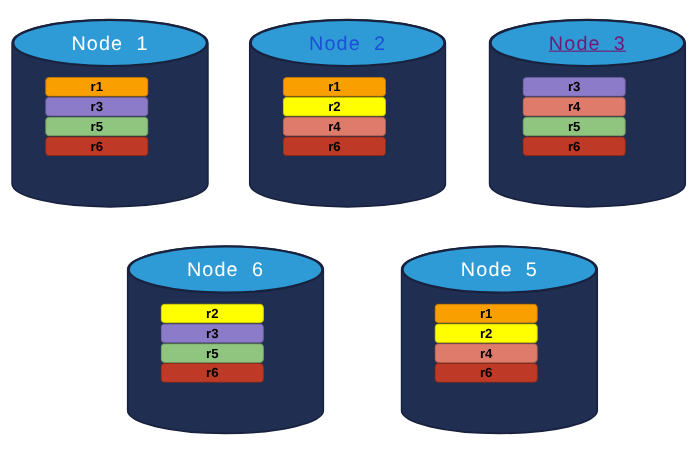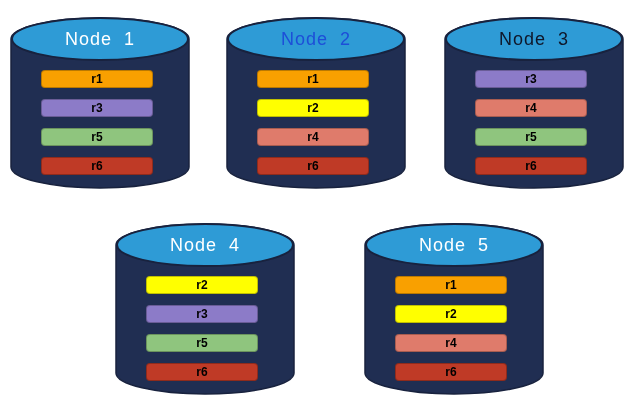--- a/index.html
+++ b/index.html
@@ -38,23 +38,23 @@
     line-height: 19px;
     letter-spacing: 1px;
     white-space: pre;
   }
   .bars {
     position: absolute;
     left: 31px; top: 55px;
     width: 118px;
   }
   .bar {
-    width: 112px;
+    width: 94px;
     height: 18px;
-    margin-bottom: 11px;
+    margin-bottom: 0;
     border: 1px solid rgba(0,0,0,0.25);
     border-radius: 4px;
     font-size: 12px;
     font-weight: bold;
     line-height: 16px;
     text-align: center;
   }
 </style>
 </head>
 <body>
@@ -87,35 +87,35 @@
       <div class="bar" style="background-color: rgb(223, 123, 107); color: rgb(0, 0, 0);">r4</div>
       <div class="bar" style="background-color: rgb(191, 58, 38); color: rgb(0, 0, 0);">r6</div>
     </div>
   </div>
 
   <div class="node node-3">
     <svg class="cyl" viewBox="0 0 180 175">
       <path stroke-width="1.5" d="M 1,24 L 1,152 A 89,21 0 0 0 179,152 L 179,24 A 89,21 0 0 0 1,24 Z" style="fill: rgb(32, 46, 82); stroke: rgb(24, 34, 62);"></path>
       <ellipse stroke-width="2" cx="90" cy="24" rx="88" ry="21" style="fill: rgb(46, 155, 214); stroke: rgb(24, 34, 62);"></ellipse>
     </svg>
-    <div class="node-title" style="color: #0f172a;">Node  3</div>
+    <div class="node-title" style="color: #701a75; text-decoration: underline;">Node  3</div>
     <div class="bars">
       <div class="bar" style="background-color: rgb(140, 123, 200); color: rgb(0, 0, 0);">r3</div>
       <div class="bar" style="background-color: rgb(223, 123, 107); color: rgb(0, 0, 0);">r4</div>
       <div class="bar" style="background-color: rgb(143, 197, 126); color: rgb(0, 0, 0);">r5</div>
       <div class="bar" style="background-color: rgb(191, 58, 38); color: rgb(0, 0, 0);">r6</div>
     </div>
   </div>
 
   <div class="node node-4">
     <svg class="cyl" viewBox="0 0 180 175">
       <path stroke-width="1.5" d="M 1,24 L 1,152 A 89,21 0 0 0 179,152 L 179,24 A 89,21 0 0 0 1,24 Z" style="fill: rgb(32, 46, 82); stroke: rgb(24, 34, 62);"></path>
       <ellipse stroke-width="2" cx="90" cy="24" rx="88" ry="21" style="fill: rgb(46, 155, 214); stroke: rgb(24, 34, 62);"></ellipse>
     </svg>
-    <div class="node-title" style="color: rgb(255, 255, 255);">Node  4</div>
+    <div class="node-title" style="color: rgb(255, 255, 255);">Node  6</div>
     <div class="bars">
       <div class="bar" style="background-color: rgb(255, 255, 0); color: rgb(0, 0, 0);">r2</div>
       <div class="bar" style="background-color: rgb(140, 123, 200); color: rgb(0, 0, 0);">r3</div>
       <div class="bar" style="background-color: rgb(143, 197, 126); color: rgb(0, 0, 0);">r5</div>
       <div class="bar" style="background-color: rgb(191, 58, 38); color: rgb(0, 0, 0);">r6</div>
     </div>
   </div>
 
   <div class="node node-5">
     <svg class="cyl" viewBox="0 0 180 175">

